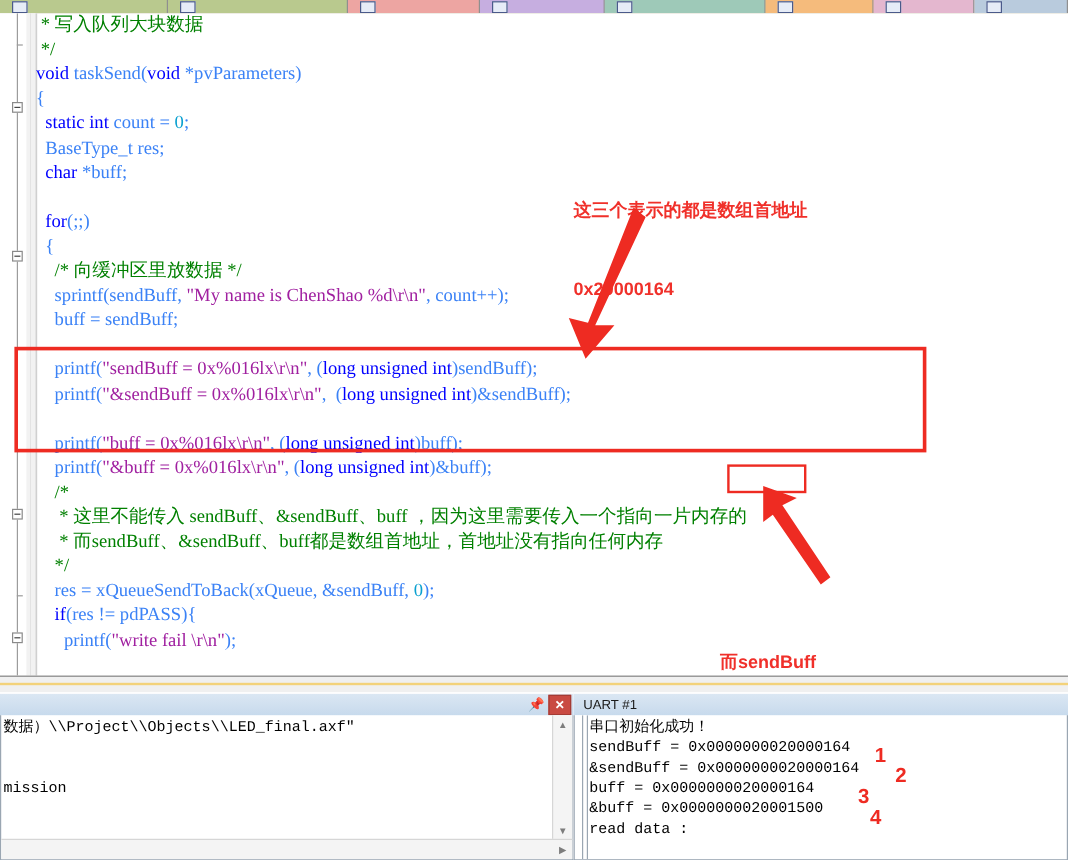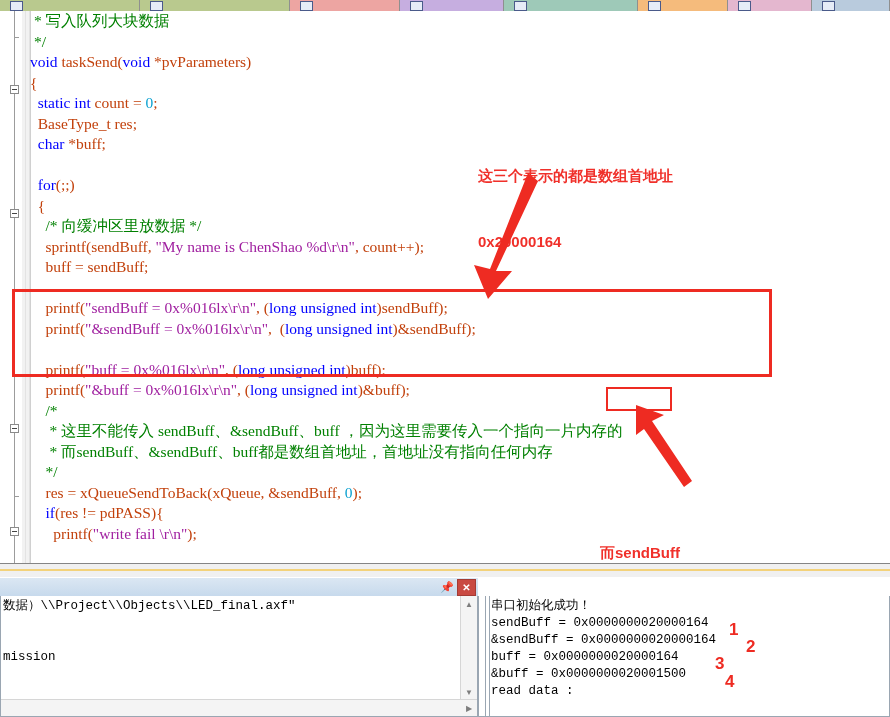--- a/index.html
+++ b/index.html
@@ -103,21 +103,21 @@
     font-size: 15.5px;
     line-height: 20.5px;
     white-space: pre;
     color: #000000;
   }
   .ln { height: 20.5px; display: block; }
   .kw   { color: #0000ff; }
   .cmt  { color: #008000; }
   .str  { color: #a020a0; }
   .num  { color: #0aa0d0; }
-  .plain{ color: #c2410c; }
+  .plain{ color: #3b82f6; }
 
   
   .anno {
     position: absolute;
     color: #f0302a;
     font-family: "Liberation Sans", sans-serif;
     font-weight: bold;
     font-size: 15px;
     line-height: 22px;
     white-space: pre;
@@ -348,20 +348,23 @@
         <div class="sb-arrow" style="top:0;">▲</div>
         <div class="sb-arrow" style="bottom:0;">▼</div>
       </div>
       <div class="hscroll">
         <div class="sb-arrow" style="right:0;">▶</div>
       </div>
     </div>
   </div>
 
   <div class="pane" id="pane-uart">
+    <div class="pane-title">
+      <span>UART #1</span>
+    </div>
     <div class="pane-body">
       <div class="uart-left-edge"></div>
       <div class="uart-border"></div>
       <div class="console-text" id="uart-text" style="left:12px; top:2px;">串口初始化成功！
 sendBuff = 0x0000000020000164
 &amp;sendBuff = 0x0000000020000164
 buff = 0x0000000020000164
 &amp;buff = 0x0000000020001500
 read data :</div>
       <div class="num-label" style="left:250px; top:24px;">1</div>

